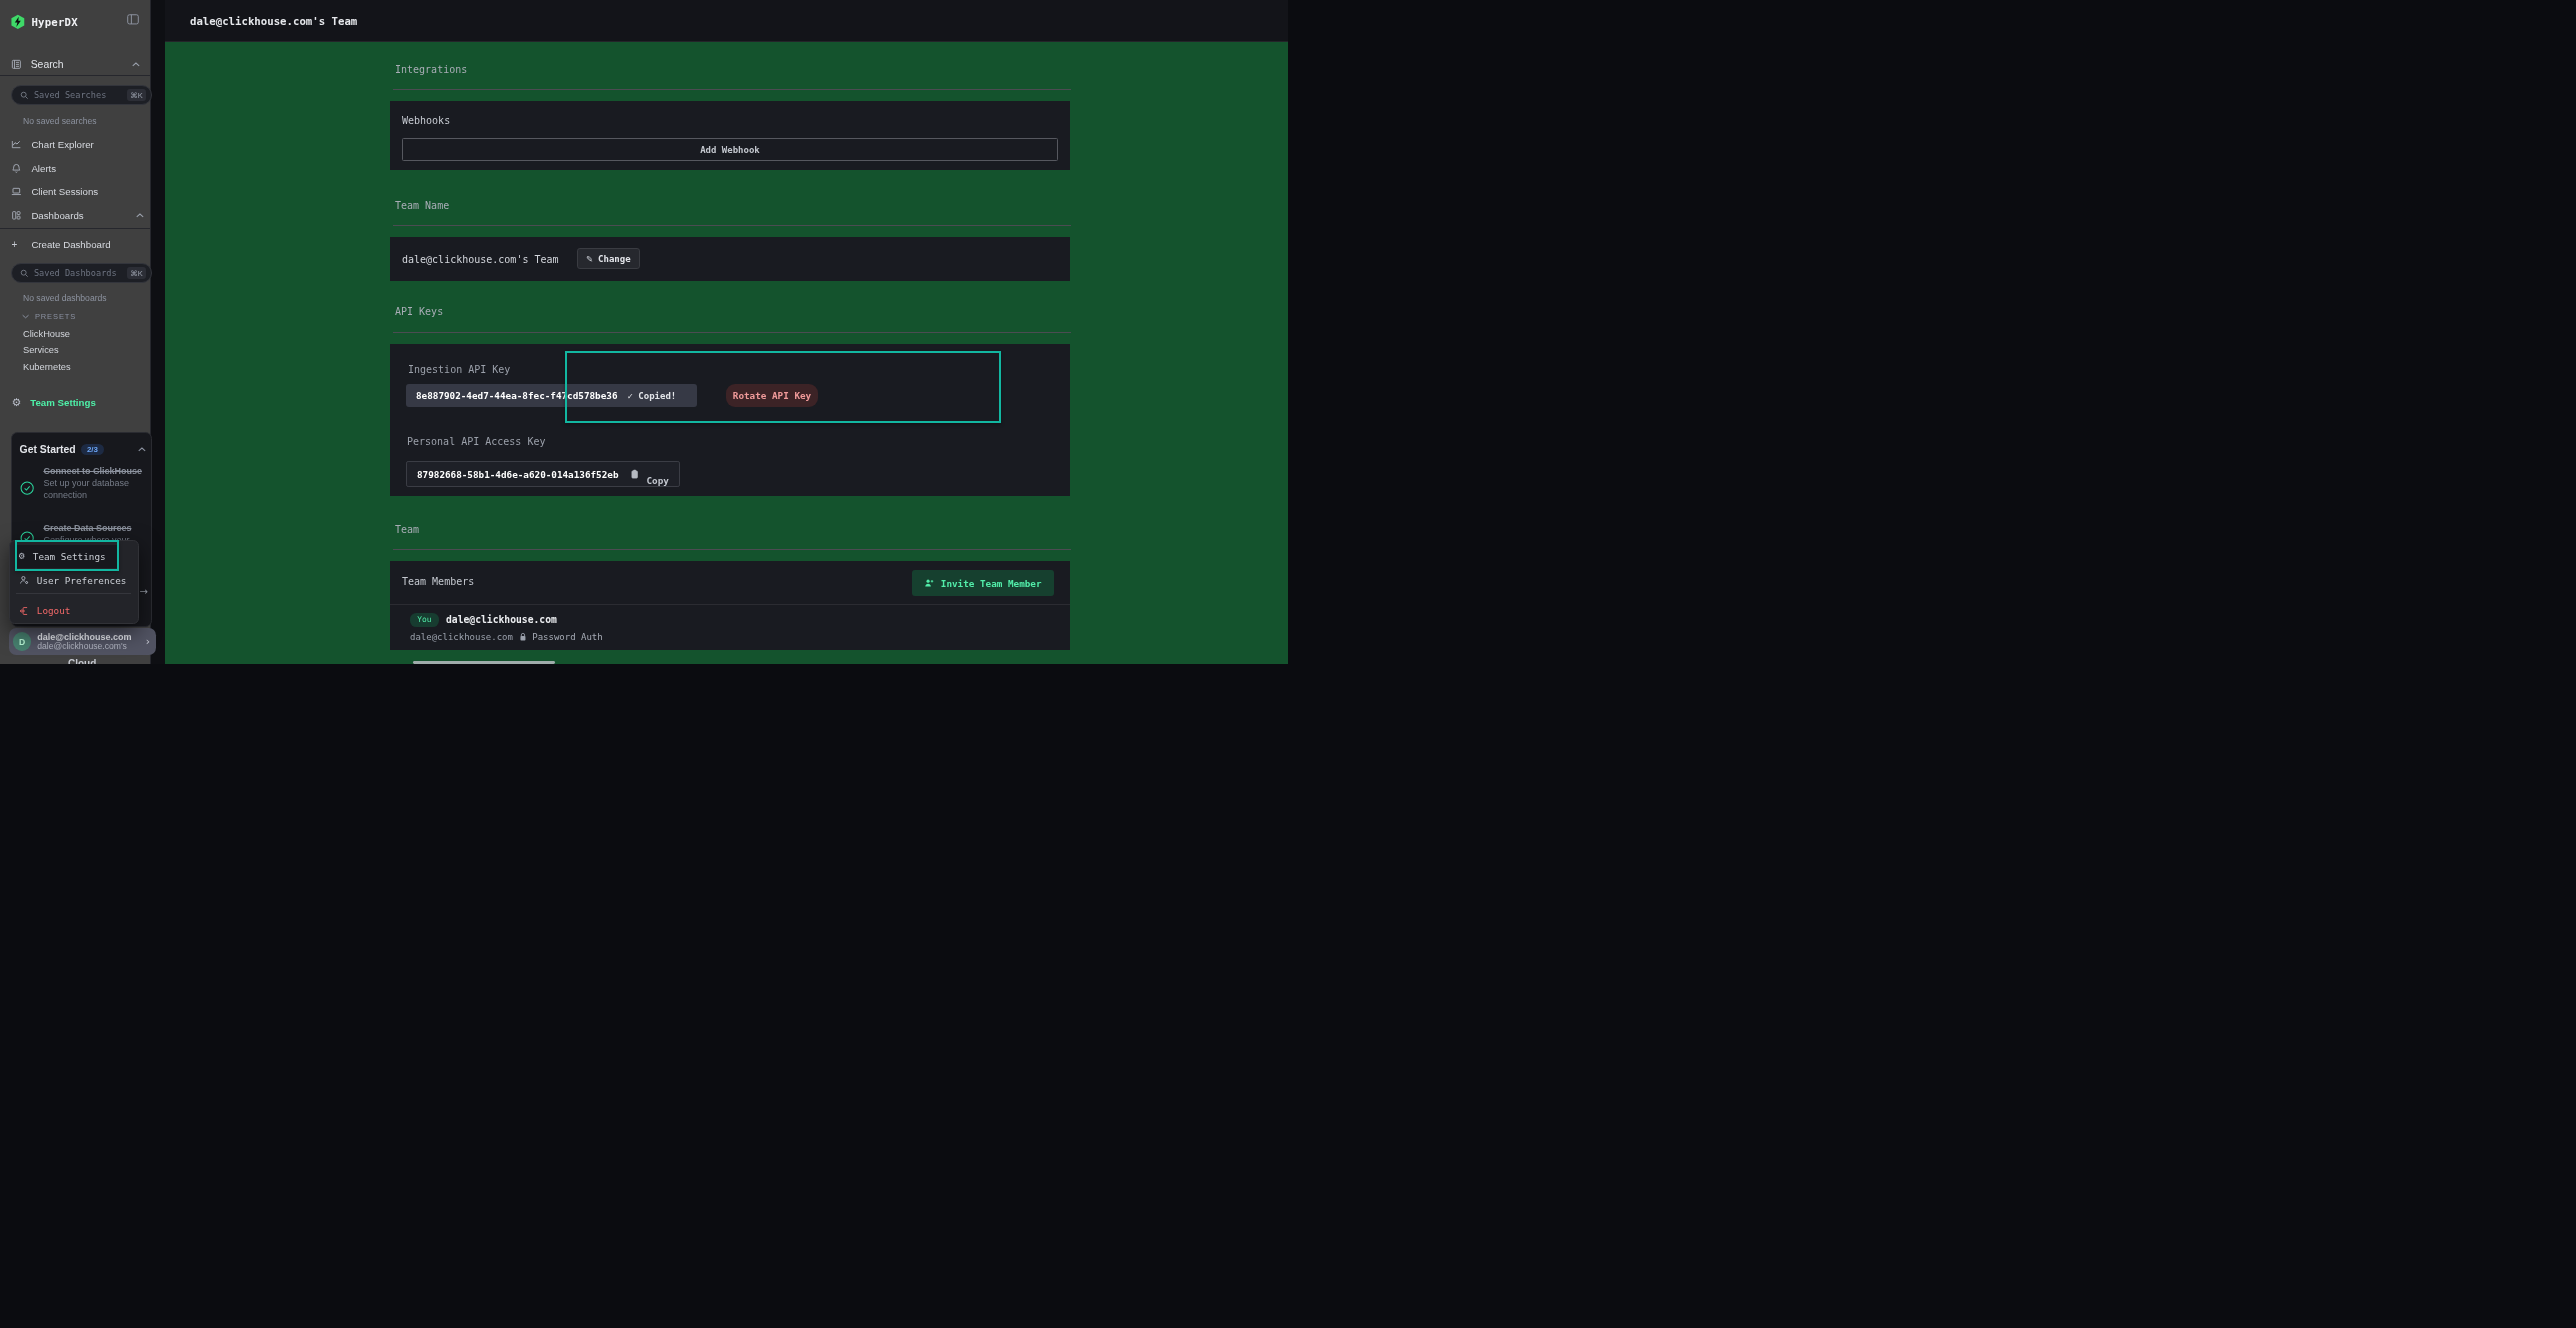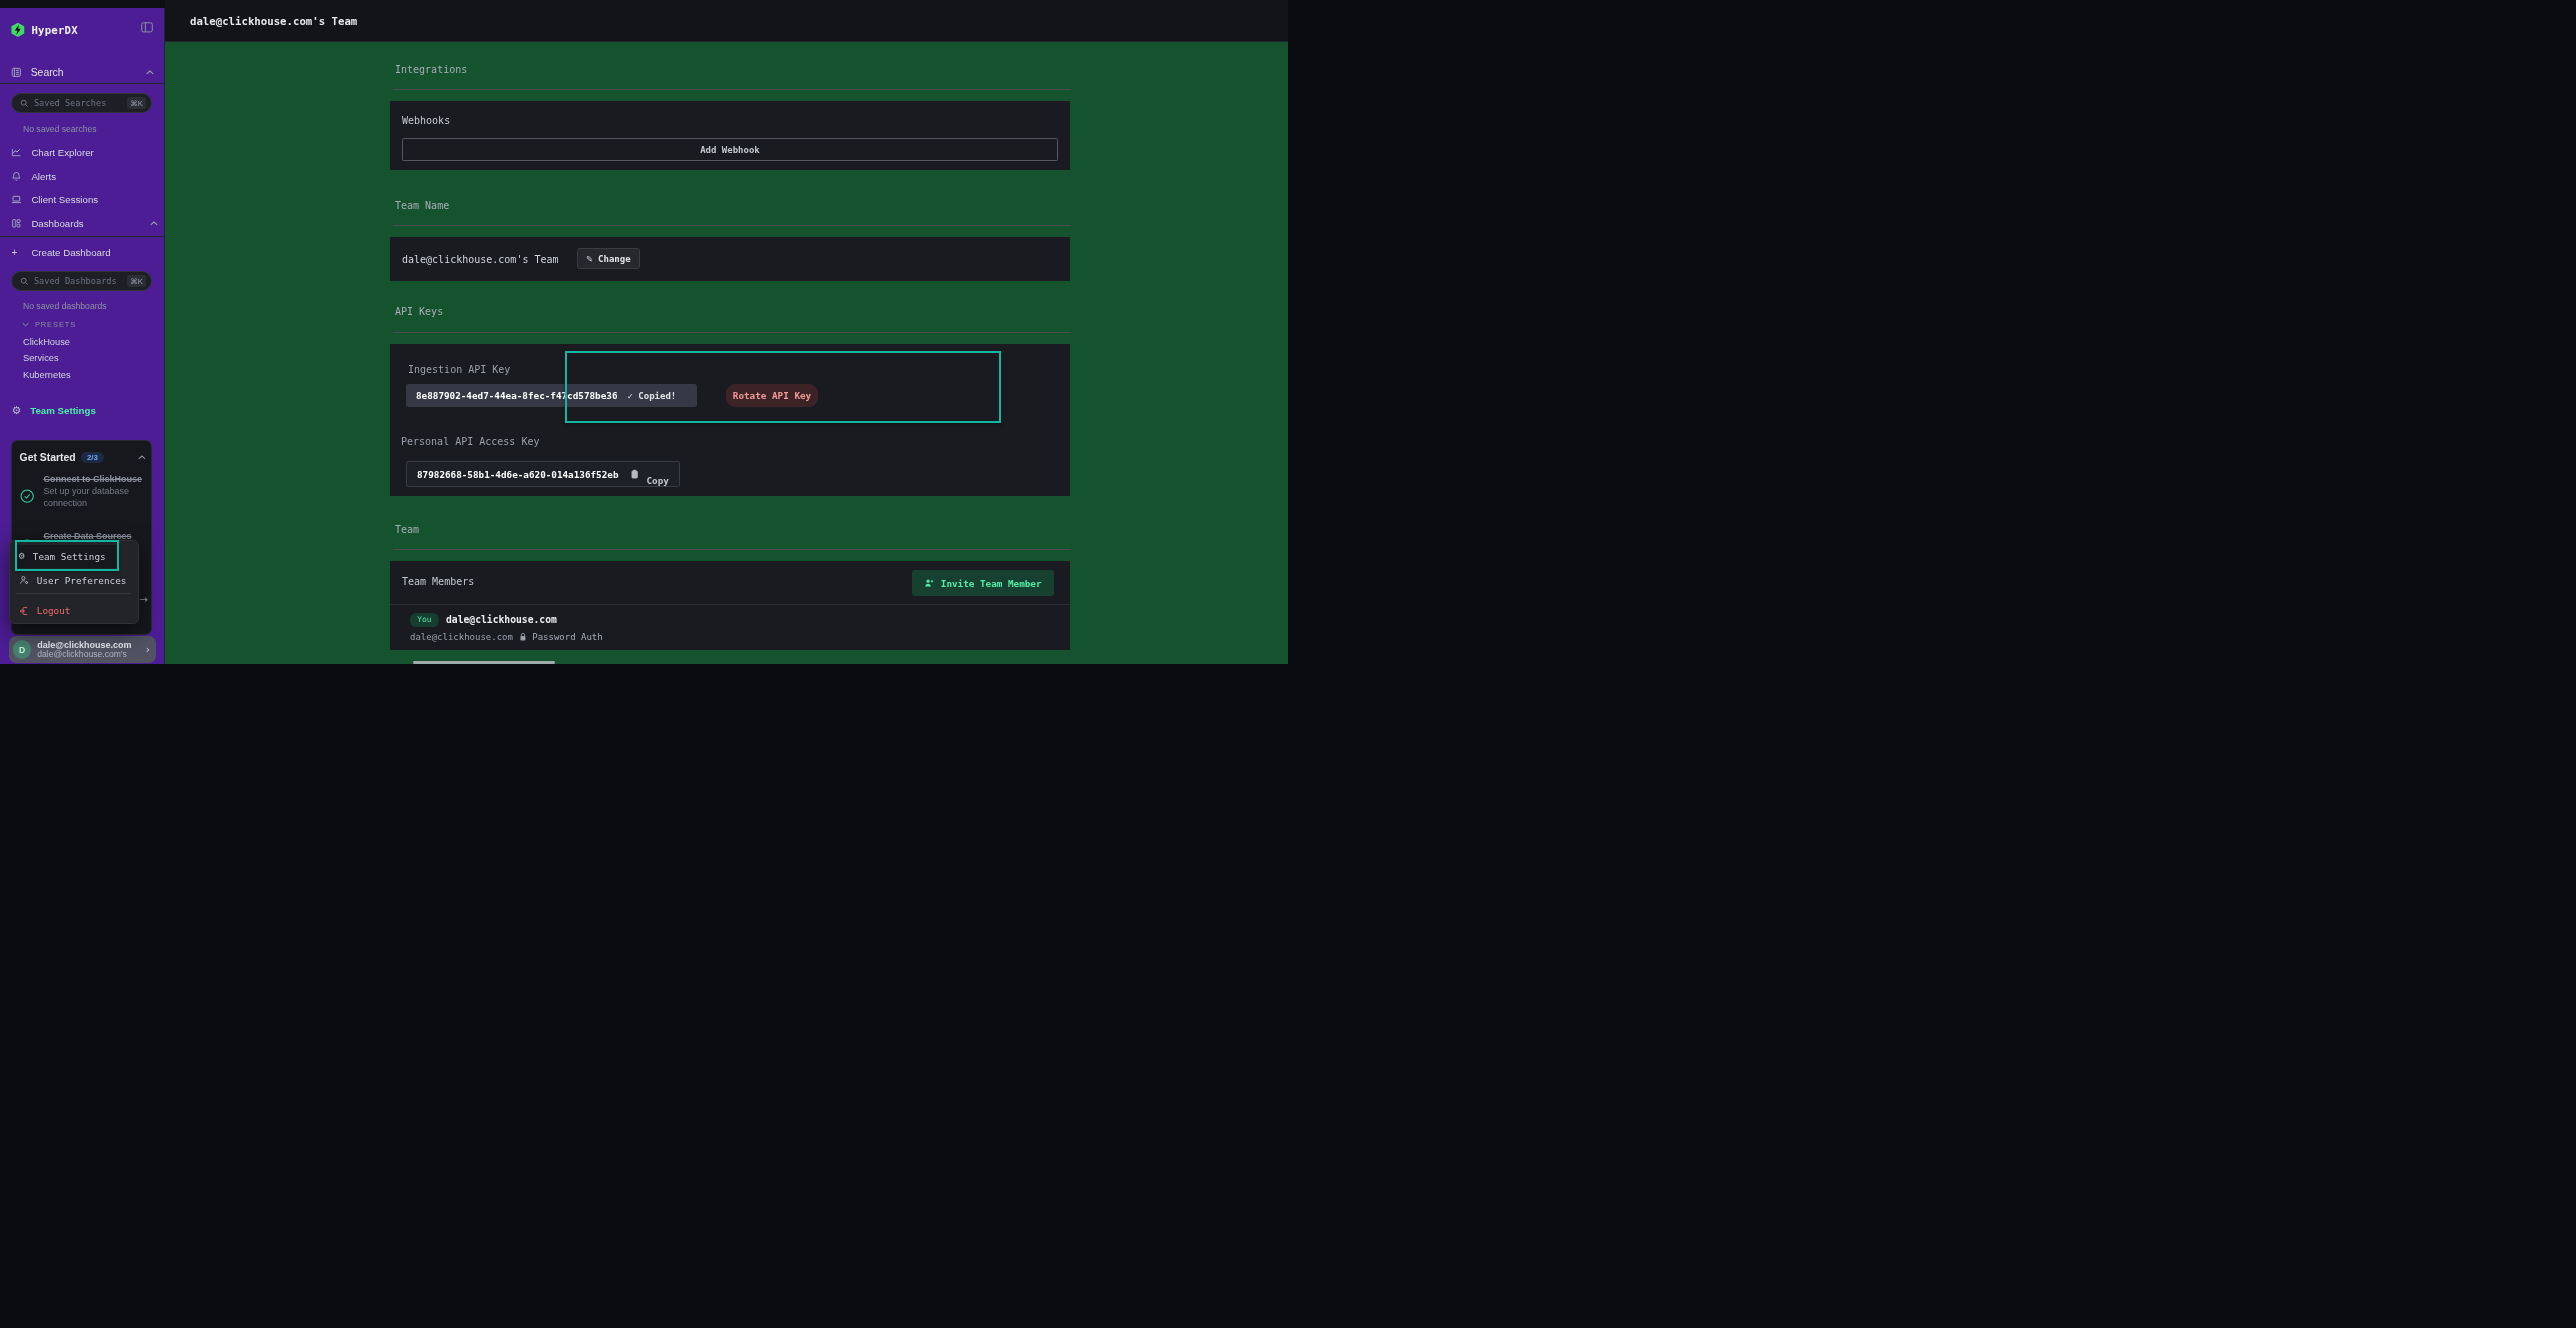--- a/index.html
+++ b/index.html
@@ -1,22 +1,22 @@
 <!DOCTYPE html>
 <html style="font-size:11.4px"><head>
 <meta charset="utf-8">
 <style>
   * { margin:0; padding:0; box-sizing:border-box; }
   html,body { background:#0b0c10; }
   #page { position:relative; width:1288px; height:664px; overflow:hidden;
           background:#0e0f13; font-family:"Liberation Sans","DejaVu Sans",sans-serif; }
 
   
-  .sidebar { position:absolute; left:0; top:8px; width:165px; height:664px;
-             background:#4c1d95; border-right:0.7px solid #26272d; z-index:1; }
+  .sidebar { position:absolute; left:0; top:0; width:151px; height:664px;
+             background:#404040; border-right:0.7px solid #26272d; z-index:1; }
   .srow { position:absolute; display:flex; align-items:center; }
   .brand { left:10px; top:13px; height:18.6px; gap:5.7px; font:bold 10.7px "DejaVu Sans Mono",monospace; color:#f2f3f6; letter-spacing:0.2px; }
   .panel-btn { position:absolute; right:11.4px; top:14.3px; width:12px; height:10.7px; color:#8d93a1; cursor:pointer; }
   .sec-head { left:11.4px; right:10px; top:54px; height:20px; gap:8.6px; font:10.4px "Liberation Sans",sans-serif; color:#e0e3e8; }
   .sec-head .chev { margin-left:auto; }
   .sdivider { position:absolute; left:0; right:0; height:0.7px; background:#26272d; }
   .pill { position:absolute; left:11.4px; width:141px; height:20px; border-radius:10px;
           background:#1d1f25; border:0.7px solid #33353c; display:flex; align-items:center;
           padding:0 5px 0 7.9px; gap:5px; cursor:text; }
   .pill .ph { font:8.6px "DejaVu Sans Mono",monospace; color:#6d7380; }
@@ -359,21 +359,21 @@
     <div class="card" style="top:344px;height:152px"></div>
 
     <div class="key-label" style="left:243px;top:364px">Ingestion API Key</div>
     <div class="key-chip chip-ingest">
       <span class="chip-key">8e887902-4ed7-44ea-8fec-f47cd578be36</span>
       <span class="chip-copied">✓ Copied!</span>
     </div>
     <button class="rotate-btn">Rotate API Key</button>
     <div class="annot annot-key"></div>
 
-    <div class="key-label" style="left:236px;top:436px">Personal API Access Key</div>
+    <div class="key-label" style="left:242px;top:436px">Personal API Access Key</div>
     <div class="key-chip chip-personal">
       <span class="chip-key">87982668-58b1-4d6e-a620-014a136f52eb</span>
       <span style="margin-left:4.3px">
         <svg width="9.3" height="10" viewBox="0 0 14 15" fill="none" stroke="#b6bac2" stroke-width="1.3">
             <rect x="3" y="3" width="8" height="10.5" rx="1" fill="#b6bac2"></rect>
             <rect x="5" y="1.2" width="4" height="3" rx=".7" fill="#b6bac2" stroke="none"></rect>
           </svg>
       </span>
       <span class="copy-lbl">Copy</span>
     </div>

